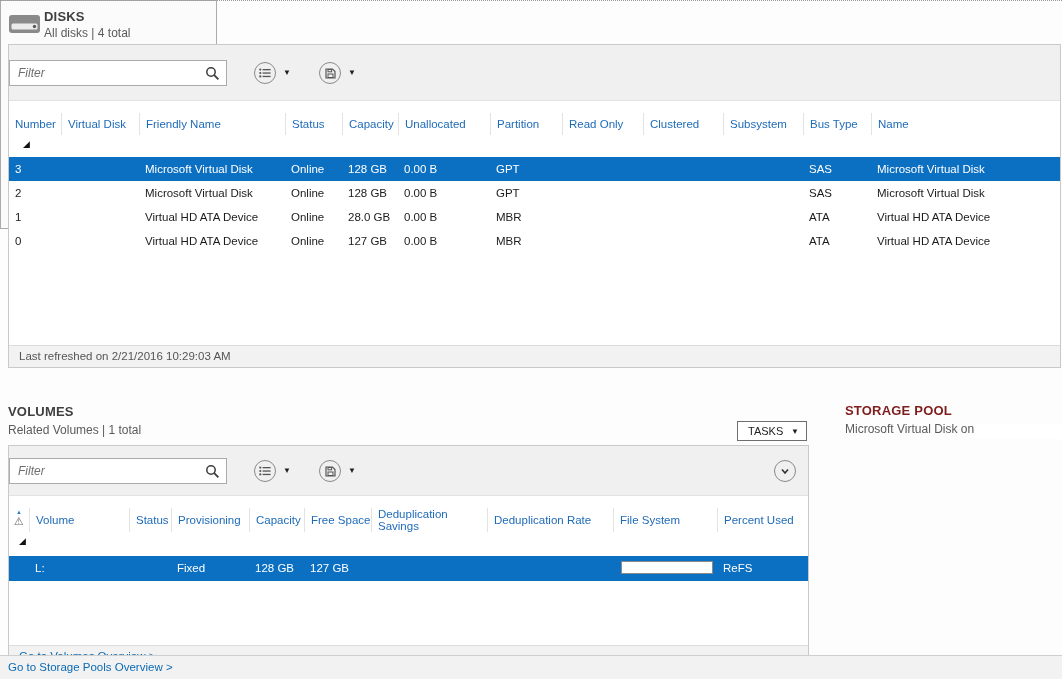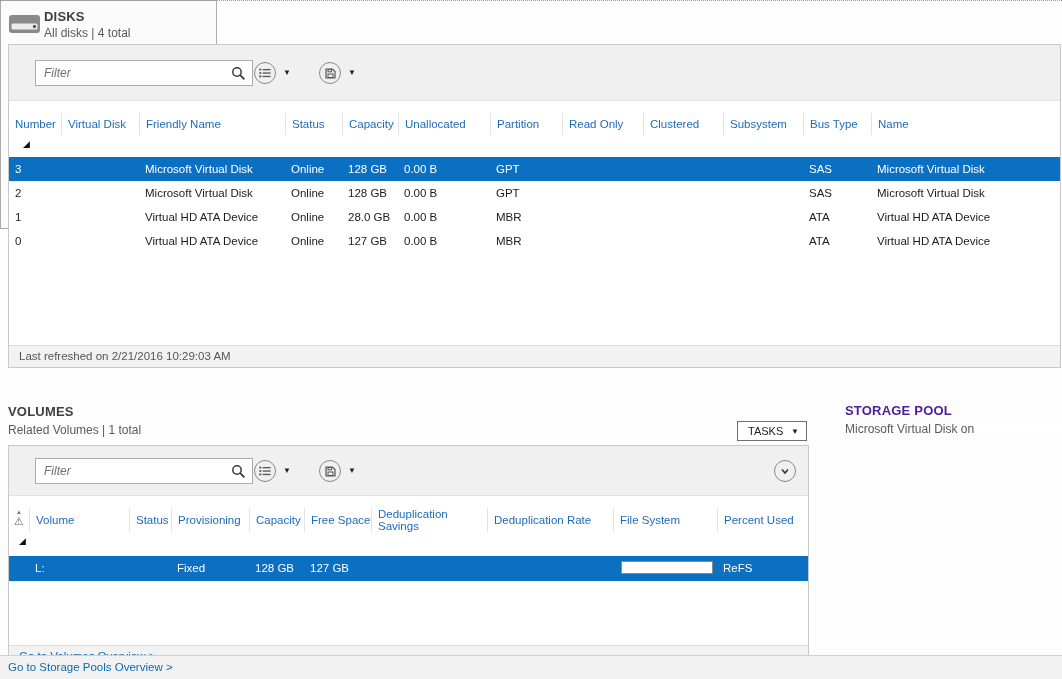--- a/index.html
+++ b/index.html
@@ -19,21 +19,21 @@
   
   .panel{position:absolute;background:#fff;border:1px solid var(--panel-border);}
   #disks-panel{left:8px;top:44px;width:1053px;height:324px;}
   #vols-panel{left:8px;top:445px;width:801px;height:223px;}
   #sp-box{left:845px;top:439px;width:217px;height:229px;background:#fbfbfb;border:1px solid #ababab;}
 
   .toolbar{position:absolute;left:0;right:0;top:0;background:var(--toolbar);border-bottom:1px solid #e2e2e2;}
   #disks-panel .toolbar{height:56px;}
   #vols-panel .toolbar{height:50px;}
 
-  .filter-wrap{position:absolute;left:26px;width:218px;height:26px;background:#fff;border:1px solid #ababab;}
+  .filter-wrap{position:absolute;left:0;width:218px;height:26px;background:#fff;border:1px solid #ababab;}
   #disks-panel .filter-wrap{top:15px;}
   #vols-panel .filter-wrap{top:12px;}
   .filter-wrap input{position:absolute;left:0;top:0;width:192px;height:24px;border:none;outline:none;
     padding-left:8px;font-size:12px;color:#333;background:transparent;font-family:inherit;}
   .filter-wrap input::placeholder{font-style:italic;color:#6f6f6f;opacity:1;}
   .search-ic{position:absolute;right:6px;top:5px;}
 
   .circle-btn{position:absolute;width:22px;height:22px;border:1px solid #8a8a8a;border-radius:50%;
     background:transparent;display:flex;align-items:center;justify-content:center;cursor:pointer;}
   .caret{position:absolute;font-size:8px;color:#1f1f1f;line-height:22px;}
@@ -295,21 +295,21 @@
           <div class="cell"><span class="pct-bar"><span class="pct-fill" style="width:2%"></span></span></div>
           <div class="cell">ReFS</div>
         </div>
       </div>
 
     <div class="panel-footer">
       <a class="footer-link">Go to Volumes Overview &gt;</a>
     </div>
   </div>
 
-  <div class="sec-title" style="left:845px;top:403px;color:#4c1d95;">STORAGE POOL</div>
+  <div class="sec-title" style="left:845px;top:403px;color:#7f1d1d;">STORAGE POOL</div>
   <div class="sec-sub" style="left:845px;top:422px;">Microsoft Virtual Disk on</div>
   <div class="redact"></div>
 
   <div id="sp-box">
     <div id="sp-footer">
       <a class="footer-link">Go to Storage Pools Overview &gt;</a>
     </div>
   </div>
 </div>
 

